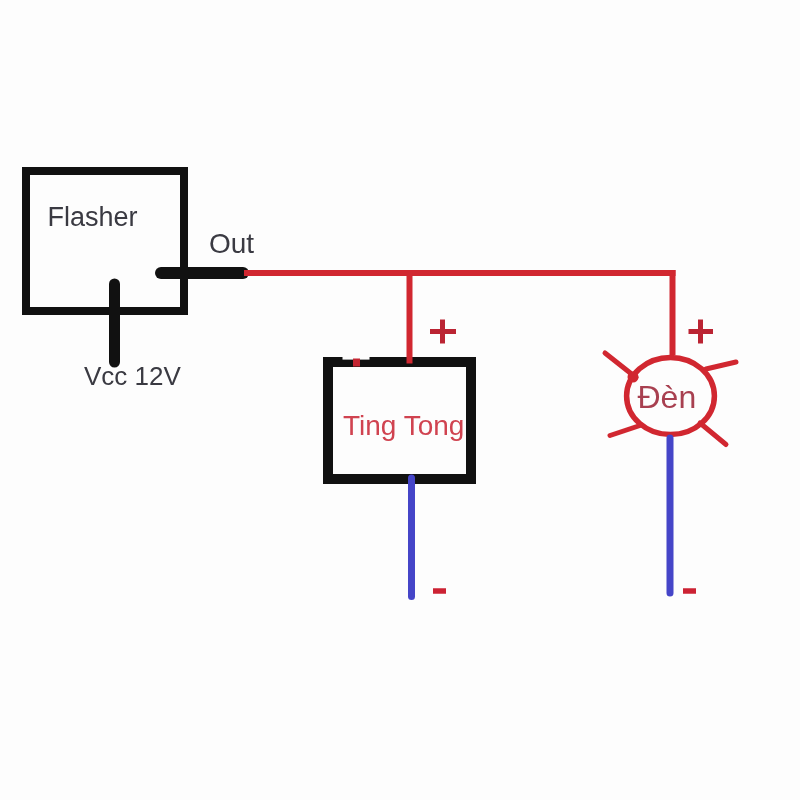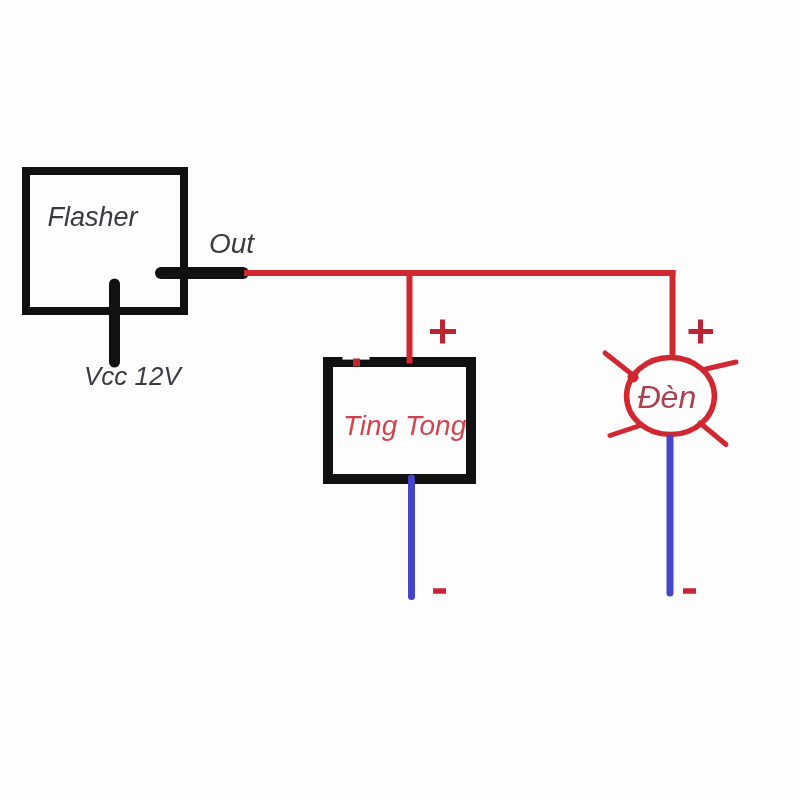--- a/index.html
+++ b/index.html
@@ -1,16 +1,16 @@
 <!DOCTYPE html>
 <html><head>
 <meta charset="utf-8">
 <style>
   html,body{margin:0;padding:0;background:#fdfdfd;}
-  .wrap{position:relative;width:800px;height:632px;background:#fdfdfd;overflow:hidden;font-style:italic;}
+  .wrap{position:relative;width:800px;height:632px;background:#fdfdfd;overflow:hidden;}
   svg{position:absolute;left:0;top:0;filter:blur(0.6px);}
   .t{font-family:"Liberation Sans",sans-serif;}
 </style>
 </head>
 <body>
 <div class="wrap">
 <svg width="800" height="800" viewBox="0 0 800 800">
 
   <rect x="26" y="171" width="158" height="140" fill="none" stroke="#111111" stroke-width="8"></rect>
 

